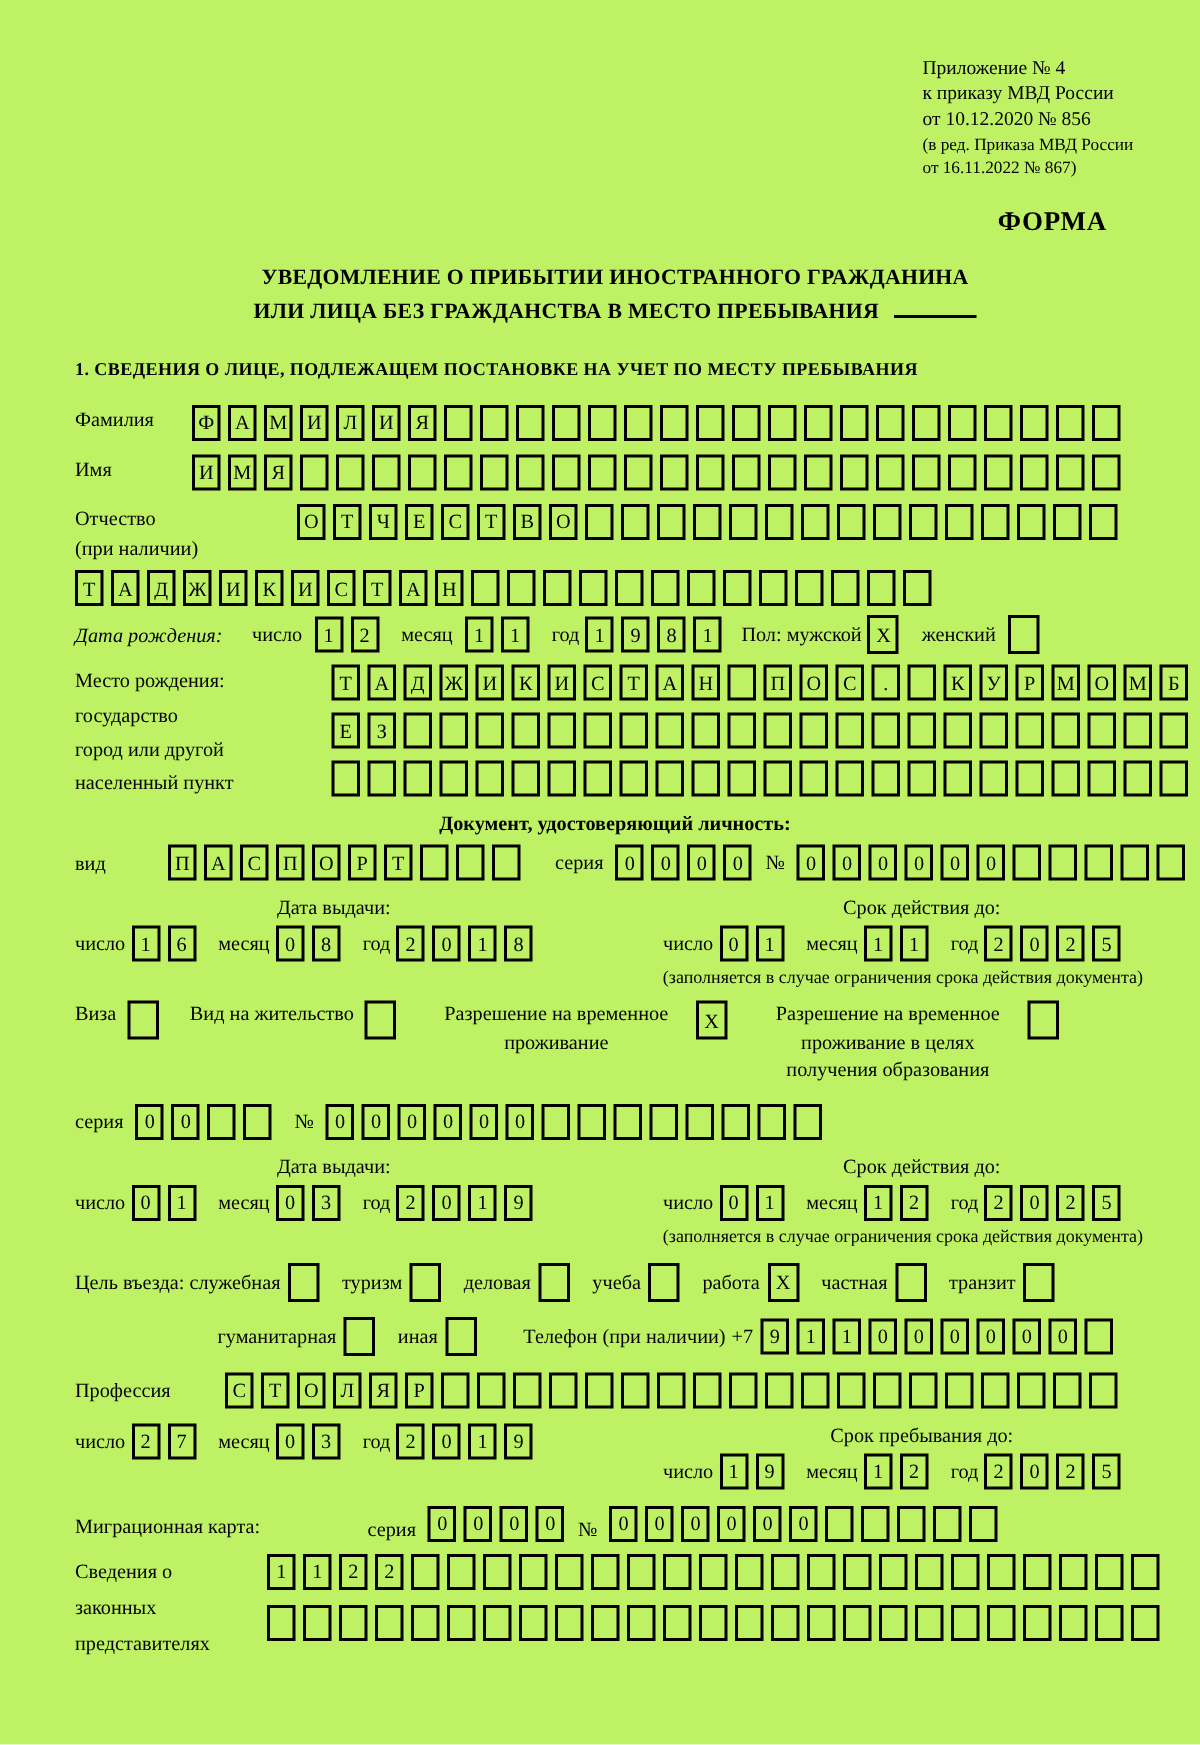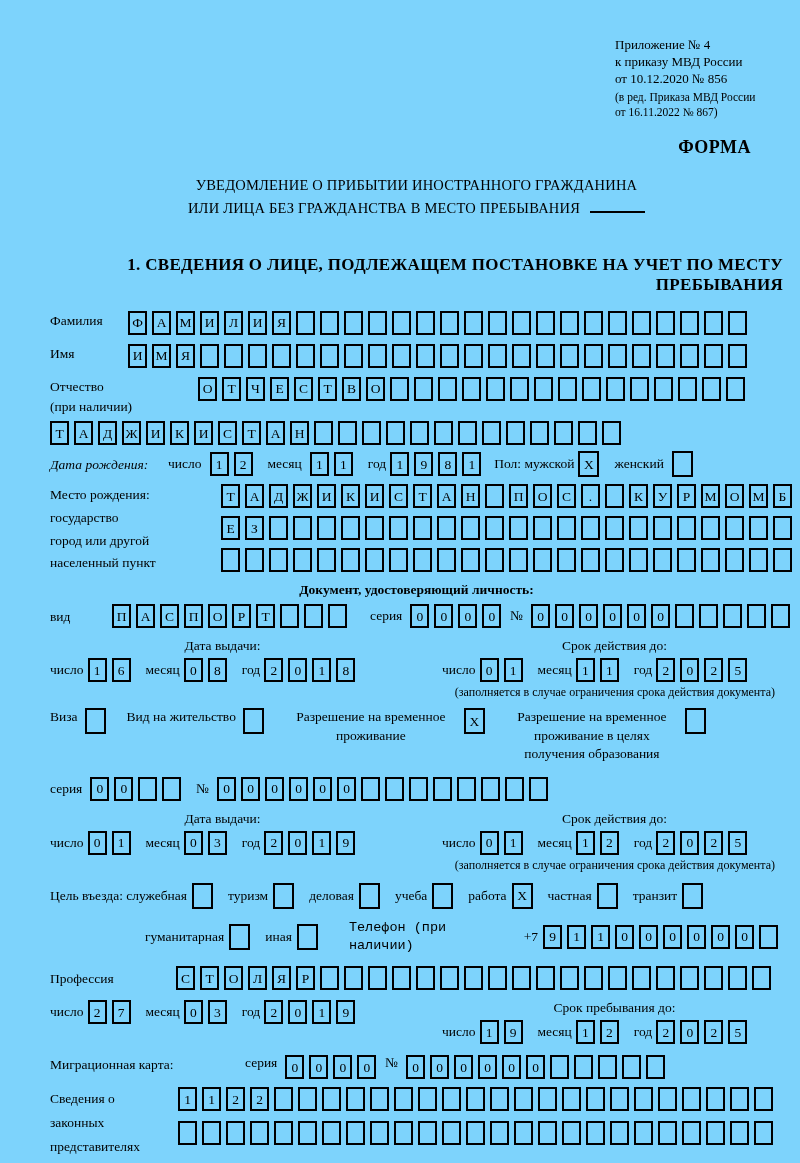--- a/index.html
+++ b/index.html
@@ -1,28 +1,28 @@
 <!DOCTYPE html>
 <html><head>
 <meta charset="utf-8">
 <style>
   html,body{margin:0;padding:0;background:#fff;}
   .page{
     width:800px;height:1163px;box-sizing:border-box;overflow:hidden;
-    padding:36px 17px 10px 50px;background:#7dd3fc;color:#000;
+    padding:36px 30px 10px 50px;background:#bef264;color:#000;
     font-family:"Liberation Serif","DejaVu Serif",serif;font-size:13.5px;
   }
   
   .hdr{margin-left:565px;line-height:1.32;font-size:13px;}
   .hdr-sub{margin-left:565px;line-height:1.25;font-size:11.5px;margin-top:3px;}
   .form-label{text-align:right;padding-right:32px;font-weight:bold;font-size:18px;margin-top:18px;letter-spacing:.5px;}
   
-  .title{text-align:center;font-weight:normal;font-size:14.5px;margin-top:16px;line-height:1.55;letter-spacing:.2px;}
+  .title{text-align:center;font-weight:bold;font-size:14.5px;margin-top:16px;line-height:1.55;letter-spacing:.2px;}
   .title-underline{display:inline-block;width:55px;border-bottom:2px solid #000;margin-left:10px;}
-  .sec-head{font-weight:bold;font-size:17px;margin-top:36px;letter-spacing:.3px;text-align:right;}
+  .sec-head{font-weight:bold;font-size:12px;margin-top:20px;letter-spacing:.3px;}
   
   .boxes{display:flex;flex-wrap:nowrap;}
   .cell{
     flex:none;display:inline-flex;align-items:center;justify-content:center;
     width:19px;height:24px;border:2px solid #000;box-sizing:border-box;
     margin-right:5px;font-size:13.5px;line-height:1;
   }
   .cbg .cell{width:21px;height:26px;}
   
   .row{display:flex;align-items:flex-start;margin-top:9px;}
@@ -532,37 +532,37 @@
 
   <div class="purpose-row" style="margin-left:95px;">
     <span class="opt-lbl">гуманитарная</span>
     <span class="boxes cbg mr16">
         <span class="cell"></span>
       </span>
     <span class="opt-lbl">иная</span>
     <span class="boxes cbg" style="margin-right:26px;">
         <span class="cell"></span>
       </span>
-    <span class="opt-lbl" style="margin-right:16px;font-family:Liberation Mono, monospace;">Телефон (при наличии)</span>
+    <span class="opt-lbl" style="margin-right:4px;">Телефон (при наличии)</span>
     <span class="opt-lbl">+7</span>
     <span class="boxes">
         <span class="cell">9</span>
         <span class="cell">1</span>
         <span class="cell">1</span>
         <span class="cell">0</span>
         <span class="cell">0</span>
         <span class="cell">0</span>
         <span class="cell">0</span>
         <span class="cell">0</span>
         <span class="cell">0</span>
         <span class="cell"></span>
       </span>
   </div>
 
-  <div class="row" style="align-items:center;margin-top:11px;gap:26px;">
+  <div class="row" style="align-items:center;margin-top:11px;">
     <span class="lbl w100">Профессия</span>
     <span class="boxes">
         <span class="cell">С</span>
         <span class="cell">Т</span>
         <span class="cell">О</span>
         <span class="cell">Л</span>
         <span class="cell">Я</span>
         <span class="cell">Р</span>
         <span class="cell"></span>
         <span class="cell"></span>
@@ -625,21 +625,21 @@
         <span class="boxes">
             <span class="cell">2</span>
             <span class="cell">0</span>
             <span class="cell">2</span>
             <span class="cell">5</span>
           </span>
       </div>
     </div>
   </div>
 
-  <div class="row" style="align-items:flex-start;margin-top:11px;">
+  <div class="row" style="align-items:flex-end;margin-top:11px;">
     <span class="lbl" style="width:195px;">Миграционная карта:</span>
     <span class="mr8">серия</span>
     <span class="boxes mr4">
         <span class="cell">0</span>
         <span class="cell">0</span>
         <span class="cell">0</span>
         <span class="cell">0</span>
       </span>
     <span class="mr8">№</span>
     <span class="boxes">

